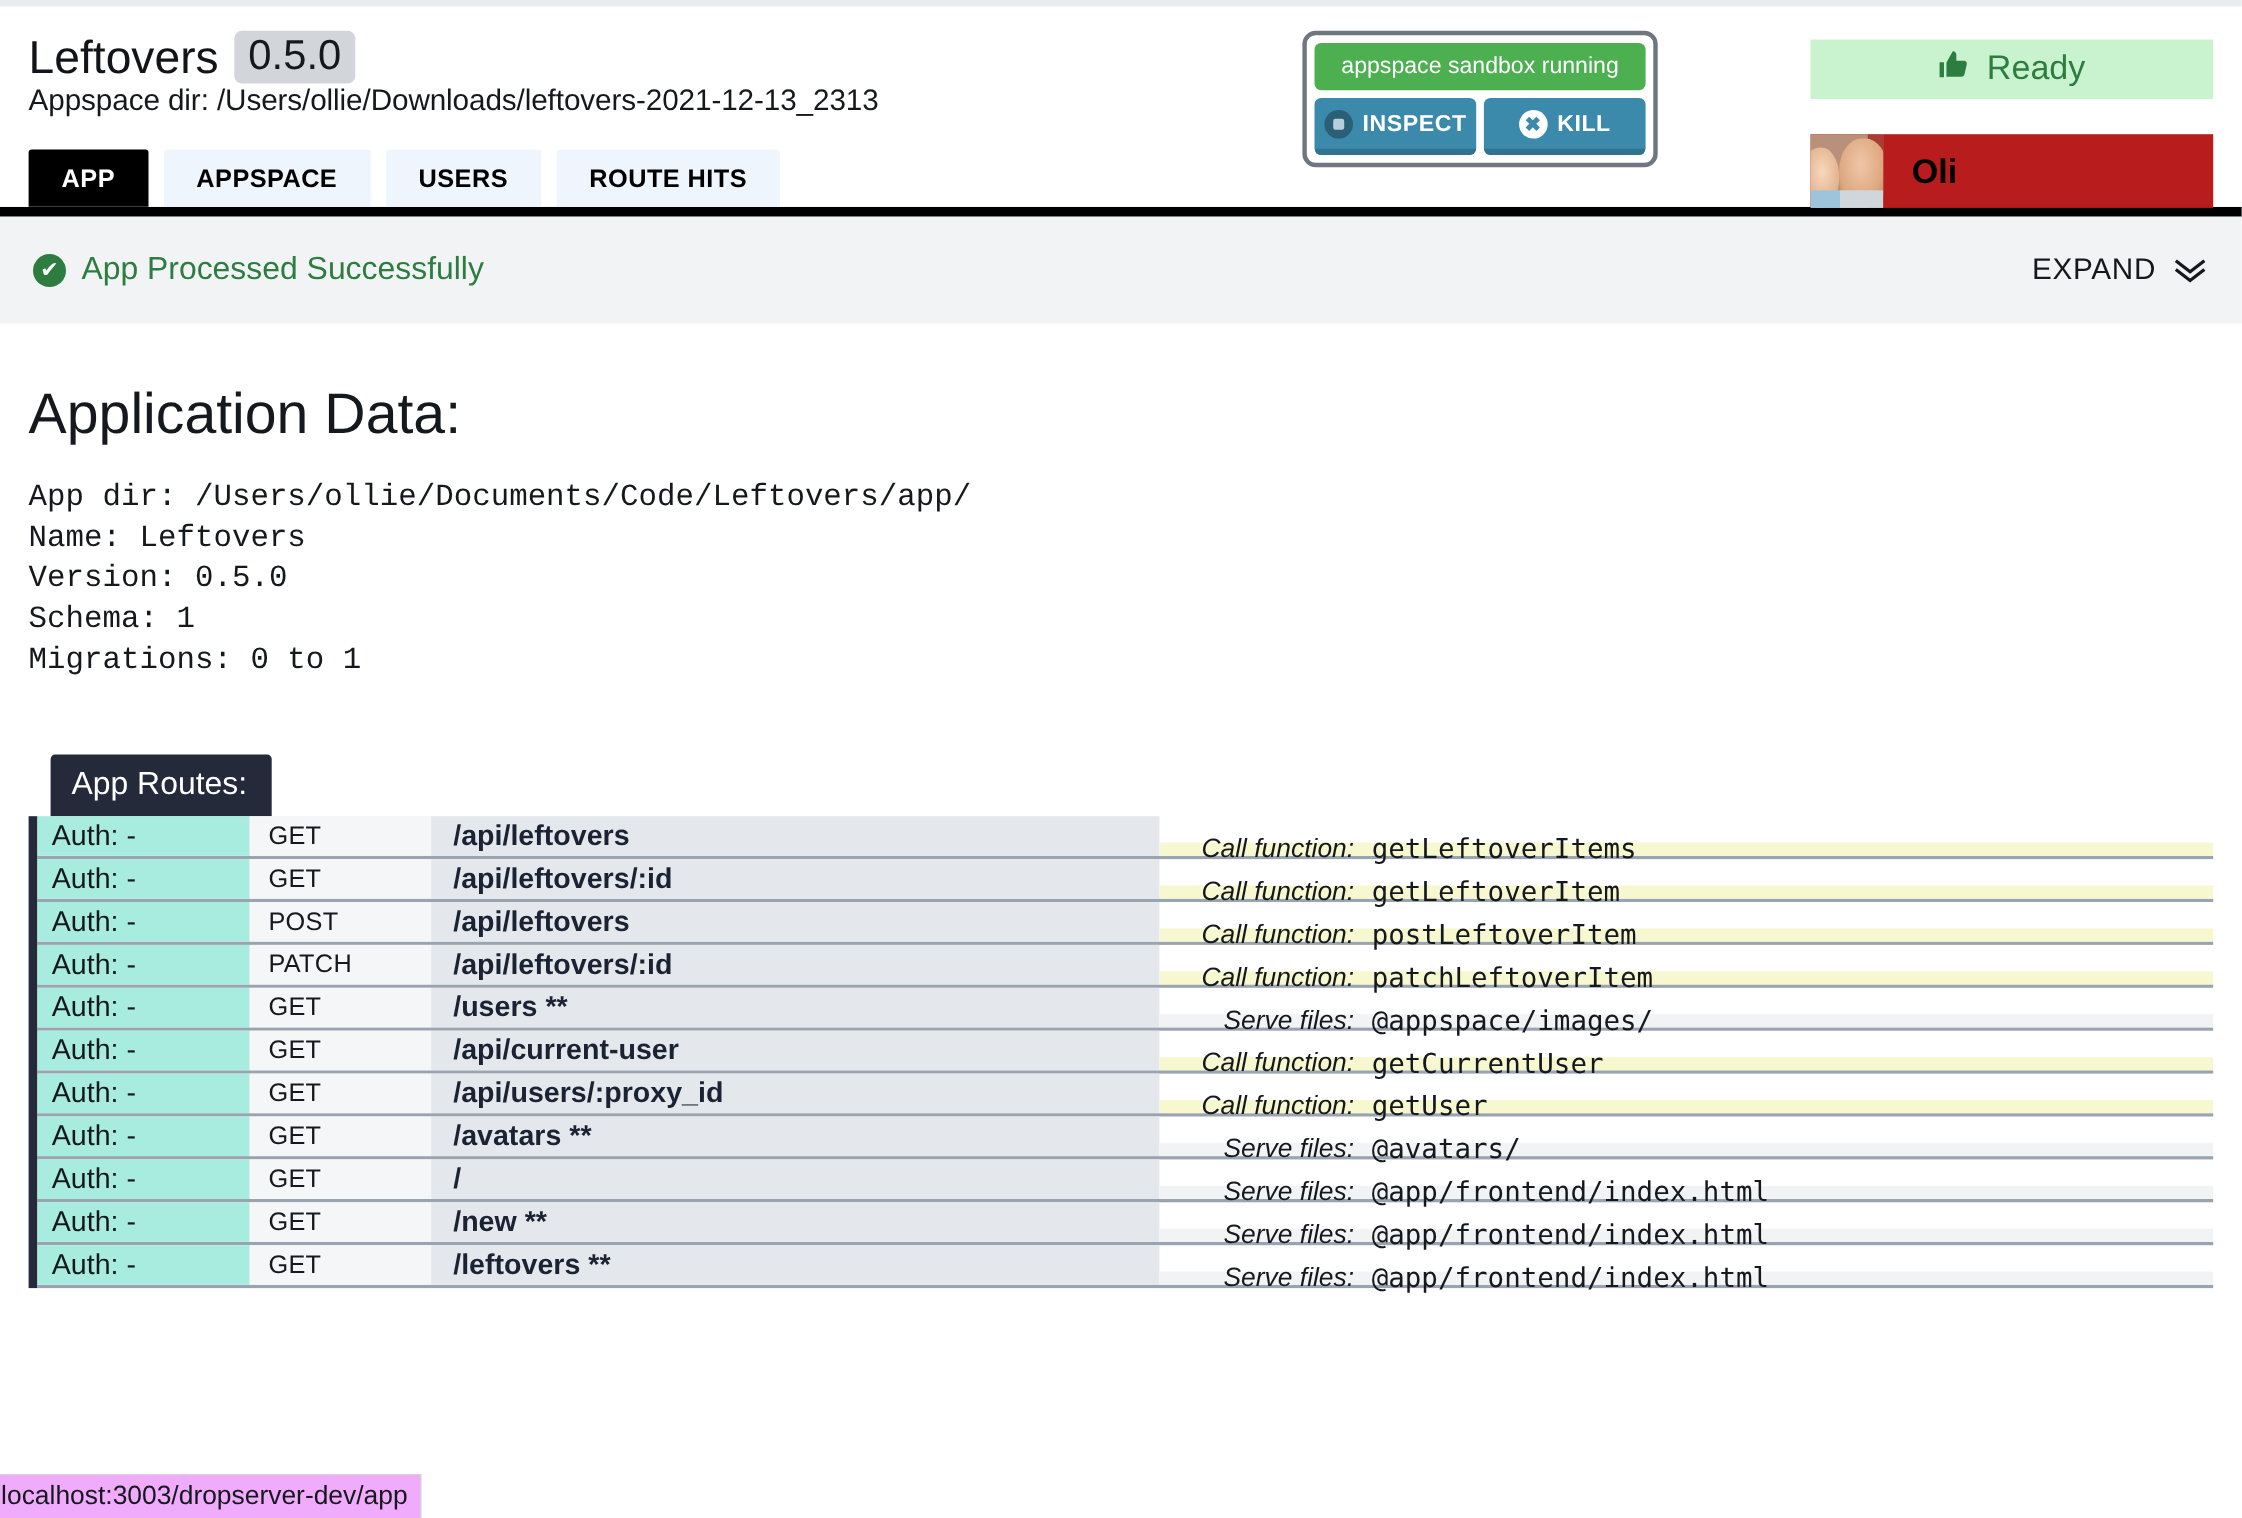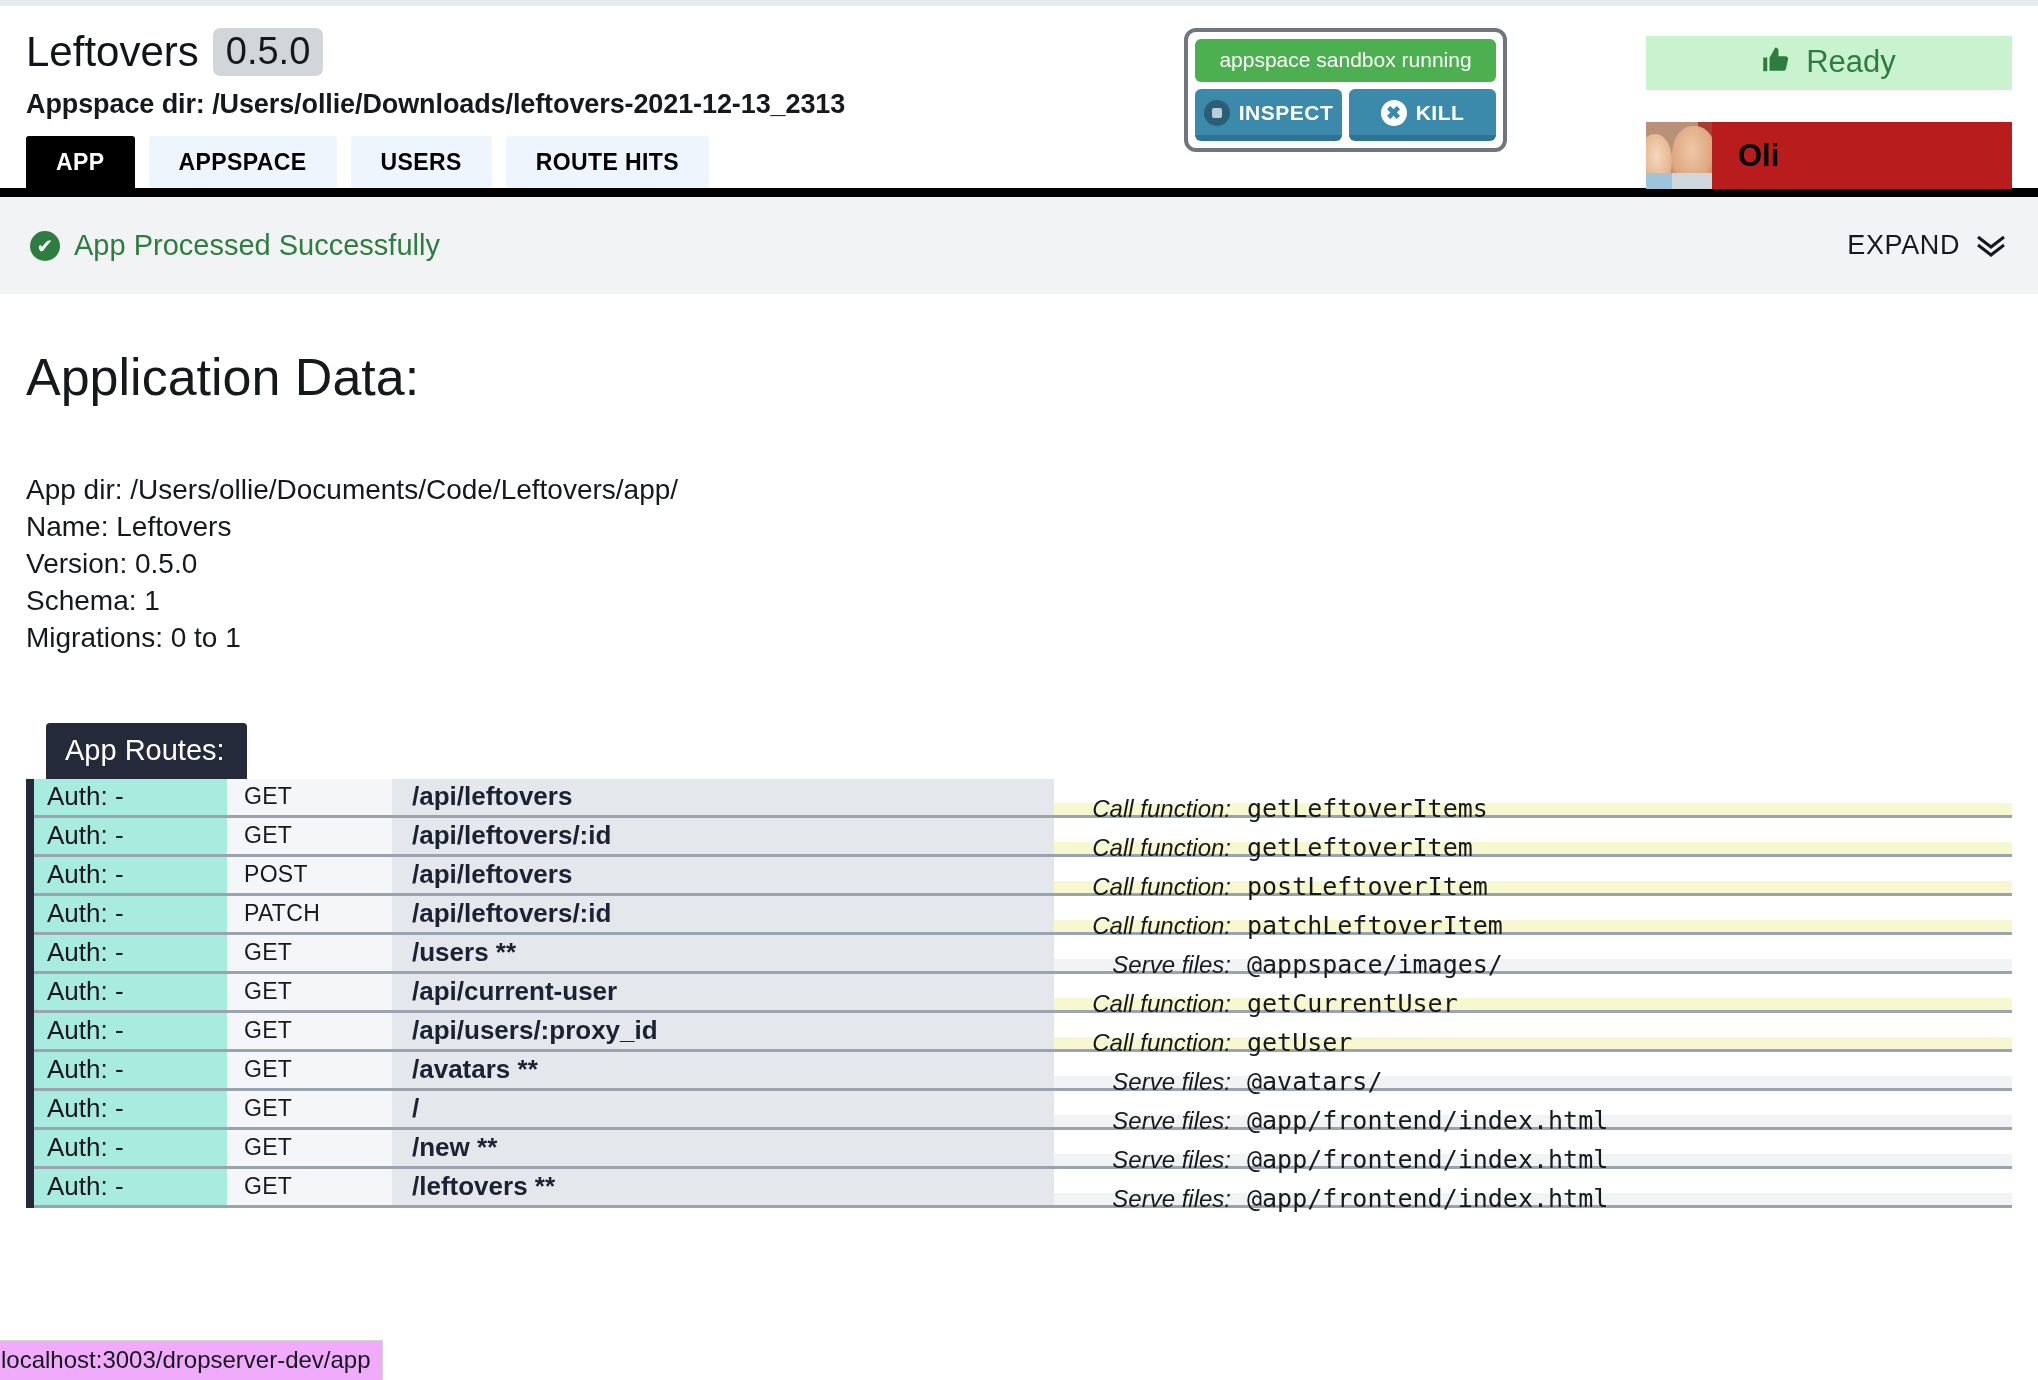--- a/index.html
+++ b/index.html
@@ -26,22 +26,21 @@
   .app-title {
     font-size: 42px; font-weight: 400; color: #111418;
     line-height: 1; display: flex; align-items: center; gap: 14px;
   }
   .version-badge {
     background: #d2d6db; color: #15181c;
     border-radius: 7px; padding: 4px 13px 6px 13px;
     font-size: 38px; line-height: 1;
   }
   .appspace-dir {
-    margin-top: 13px;
-    font-size: 27px; color: #15181c; font-weight: 700;
+    font-size: 27px; color: #15181c; font-weight: 400;
     letter-spacing: -0.1px;
   }
 
   
   .tabs {
     position: absolute; left: 26px; bottom: 0;
     display: flex; align-items: flex-end; gap: 14px;
   }
   .tab {
     background: #eff5fd; color: #000000;
@@ -158,21 +157,21 @@
     font-size: 27px; color: #15181c; letter-spacing: 0.6px; margin-left: 16px;
   }
   .chev { display: block; line-height: 0; }
 
   
   .content { padding: 0 26px; background: #ffffff; }
   .section-title {
     font-size: 52px; font-weight: 400; color: #15181c;
     margin: 53px 0 0 0;
   }
-  .meta-list { margin-top: 65px; }
+  .meta-list { margin-top: 28px; font-family: Liberation Mono, monospace; }
   .meta-line {
     font-size: 28px; color: #15181c; line-height: 1.32;
   }
 
   
   .routes-wrap { margin-top: 66px; position: relative; }
   .routes-label {
     display: inline-block;
     background: #242a3a; color: #ffffff;
     font-size: 29px; padding: 11px 22px 12px 19px;

